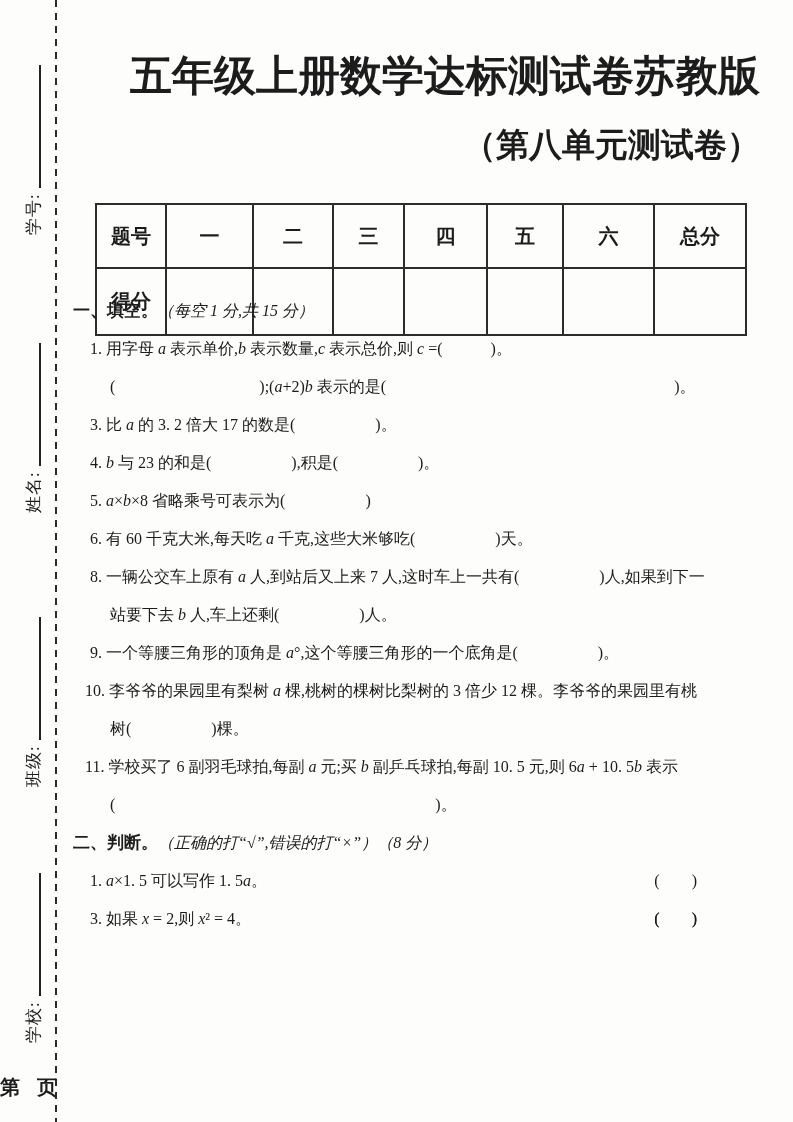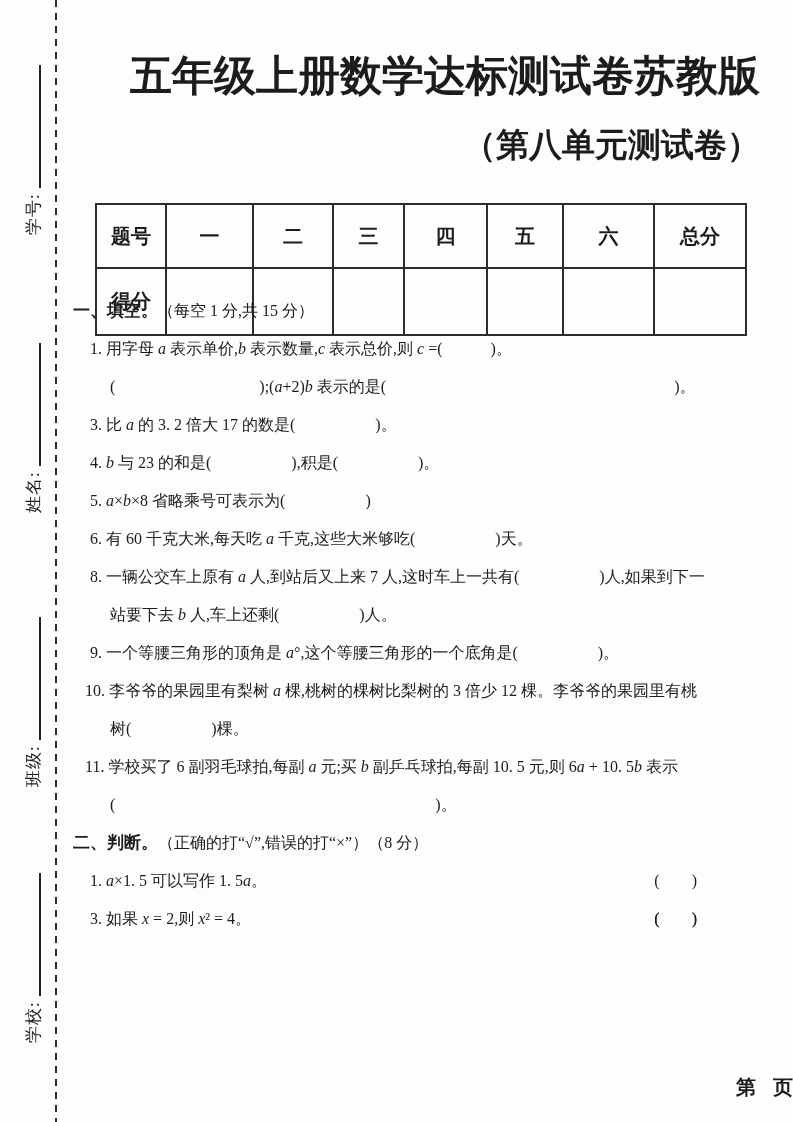--- a/index.html
+++ b/index.html
@@ -47,32 +47,32 @@
     font-weight:bold;font-size:20px;padding:12px;
   }
   .head-row td{height:38px;}
   .score-row td{height:41px;}
 
   .questions{
     position:absolute;top:292px;left:73px;width:700px;
     font-size:16px;line-height:38px;
   }
   .sec-head{font-weight:bold;font-size:17px;white-space:nowrap;}
-  .sec-note{font-weight:normal;font-size:16px;}
+  .sec-note{font-weight:normal;font-style:italic;font-size:16px;}
   .q-line{white-space:nowrap;}
   .q-line.first{padding-left:17px;}
   .q-line.first.wide{padding-left:12px;}
   .q-line.cont{padding-left:37px;}
   .q-line i.v, .sec-head i.v{font-style:italic;}
   .j-row{position:relative;}
   .j-bracket{position:absolute;right:76px;top:0;}
 
   .footer{
     position:absolute;top:1074px;left:0;width:793px;
-    text-align:right;font-weight:bold;font-size:20px;word-spacing:12px;
+    text-align:left;font-weight:bold;font-size:20px;word-spacing:12px;
   }
 </style>
 </head>
 <body>
 
 <div class="fold-line"></div>
 
 <div class="side-label pos1">
   <span class="side-text">学号:</span>
   <span class="side-line"></span>

